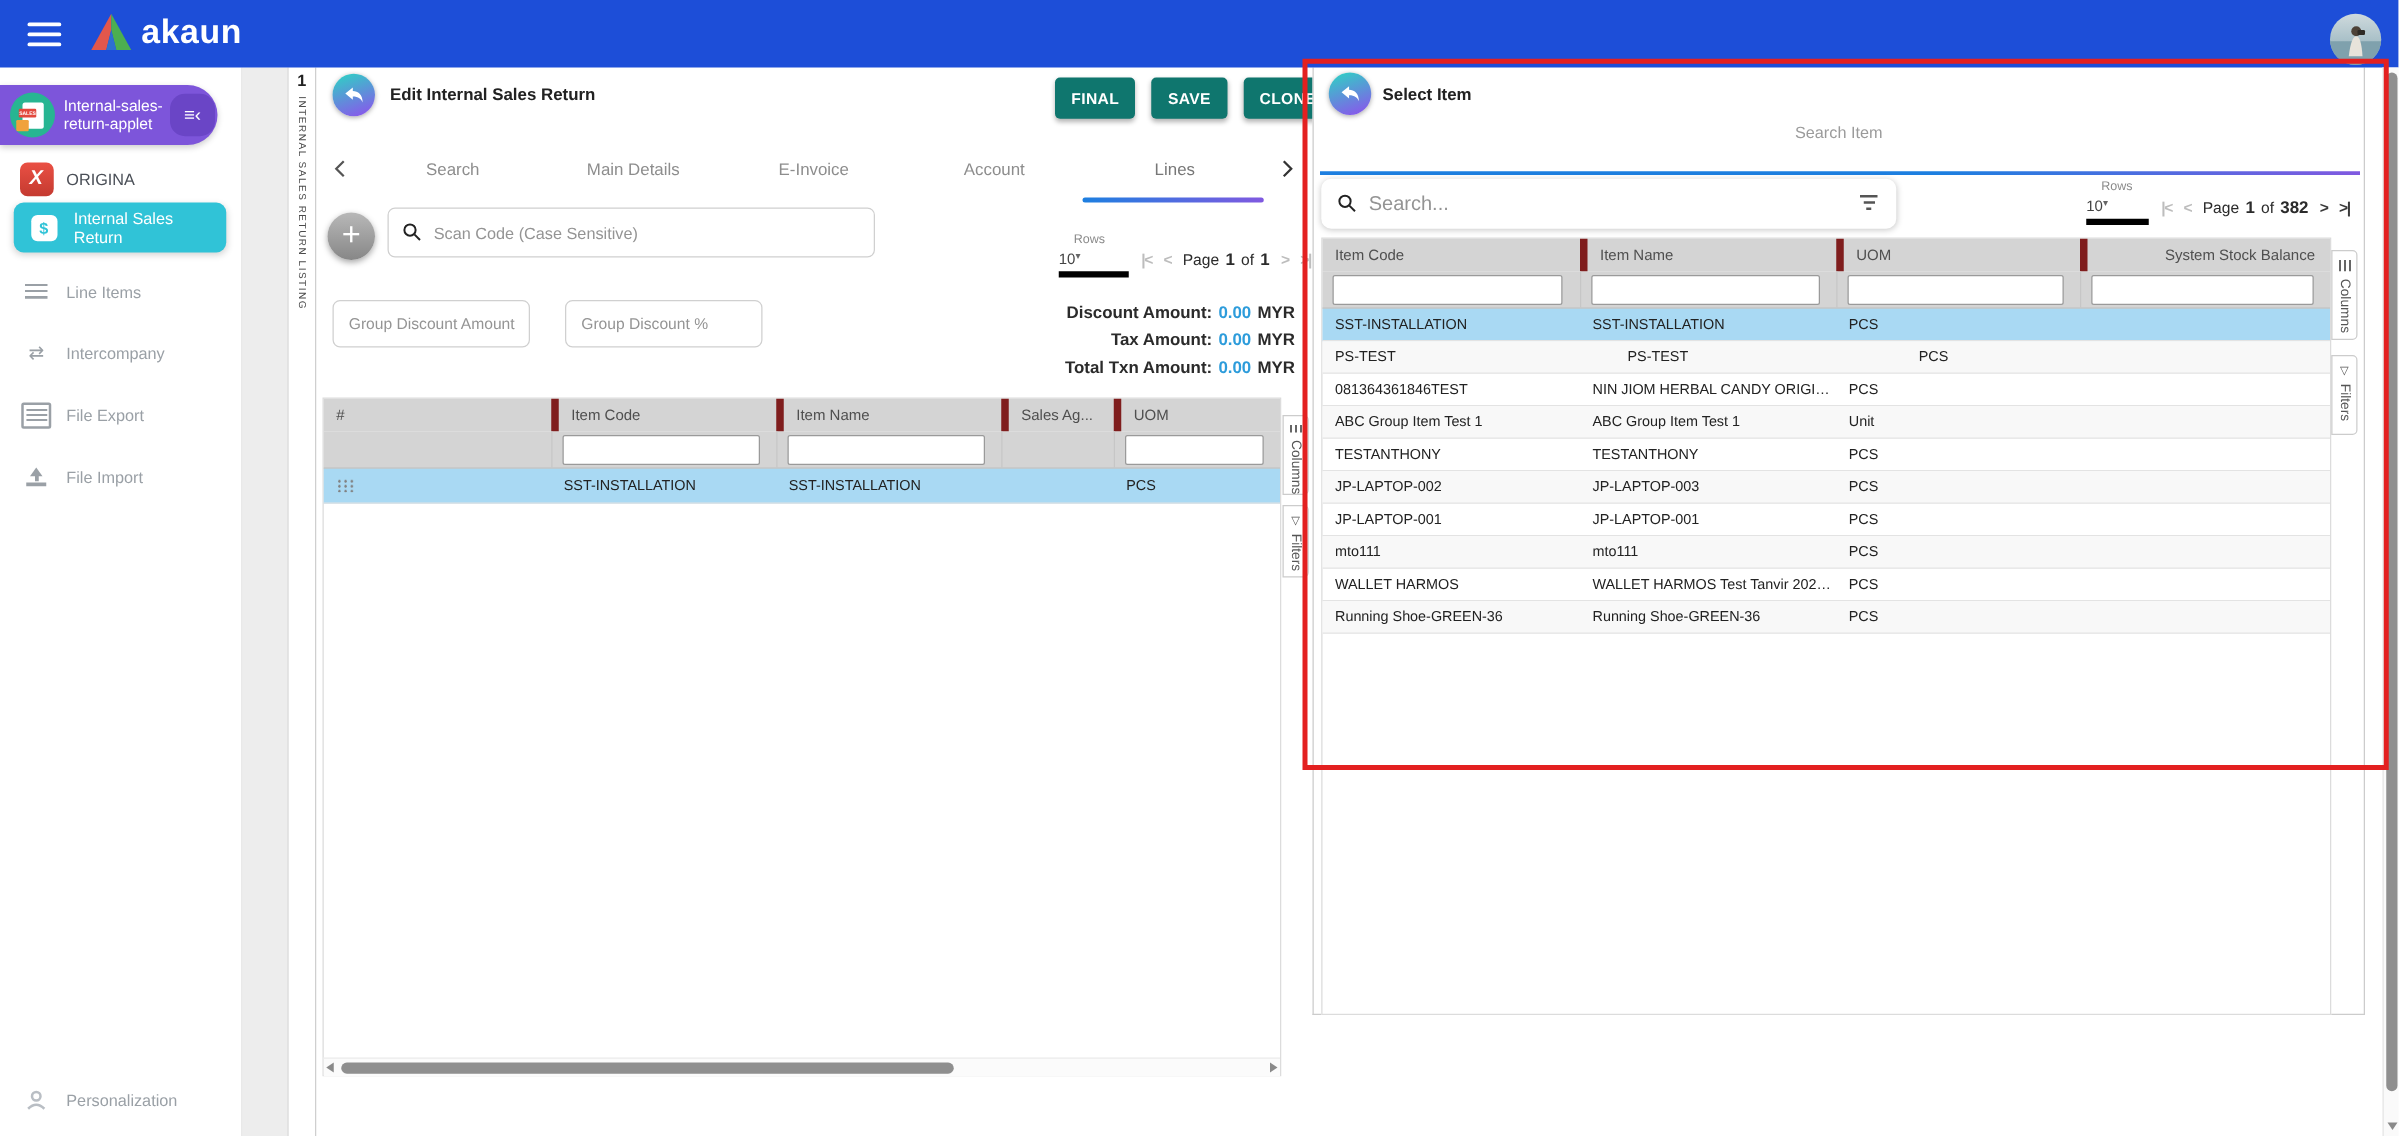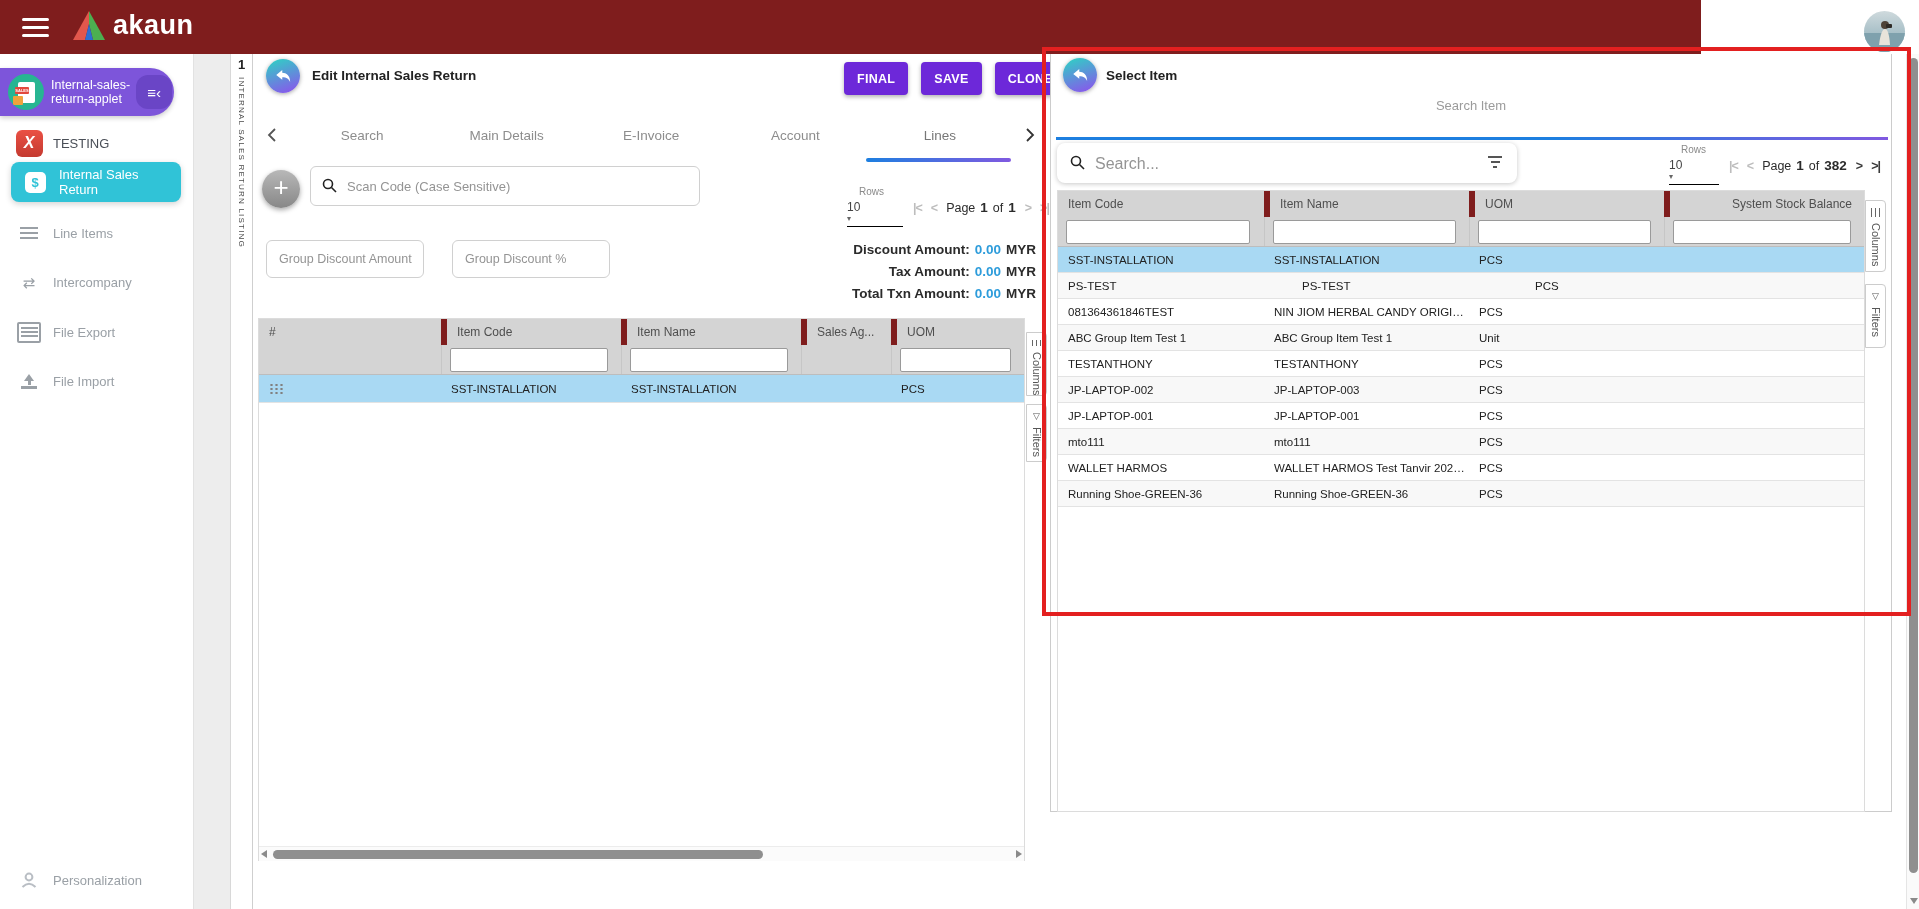--- a/index.html
+++ b/index.html
@@ -1,19 +1,19 @@
 <!DOCTYPE html>
 <html><head>
 <meta charset="utf-8">
 <style>
   html,body{margin:0;padding:0;background:#fff;}
   #app{position:relative;width:1919px;height:909px;background:#fff;overflow:hidden;
        font-family:"Liberation Sans",sans-serif;-webkit-font-smoothing:antialiased;}
   
-  .navbar{position:absolute;left:0;top:0;width:1701px;height:54px;background:#7f1d1d;z-index:5;}
+  .navbar{position:absolute;left:0;top:0;width:1919px;height:54px;background:#1d4ed8;z-index:5;}
   .hamburger{position:absolute;left:22px;top:18px;width:27px;height:19px;cursor:pointer;}
   .hamburger span{display:block;width:27px;height:3px;background:#fff;border-radius:2px;margin-bottom:5px;}
   .brand{position:absolute;left:72px;top:10px;display:flex;align-items:center;gap:7px;}
   .brand-text{color:#fff;font-size:27px;font-weight:bold;letter-spacing:.5px;}
   .avatar{position:absolute;left:1864px;top:11px;width:41px;height:41px;border-radius:50%;overflow:hidden;
           background:linear-gradient(180deg,#cfdadd 0%,#a7bfc7 55%,#87a7b2 100%);cursor:pointer;}
   
   .sidebar{position:absolute;left:0;top:54px;width:193px;height:855px;background:#fff;border-right:1px solid #e2e2e2;z-index:2;}
   .applet-pill{position:absolute;left:0;top:14px;width:174px;height:48px;background:#7d55da;border-radius:0 26px 26px 0;
                color:#fff;display:flex;align-items:center;box-shadow:0 2px 5px rgba(0,0,0,.2);}
@@ -48,42 +48,42 @@
   .gapstrip{position:absolute;left:193px;top:54px;width:37px;height:855px;background:#ededed;border-right:1px solid #d8d8d8;}
   .vstrip{position:absolute;left:231px;top:54px;width:21px;height:855px;background:#fff;border-right:1px solid #cfcfcf;z-index:1;}
   .vnum{font-size:13px;font-weight:bold;color:#222;text-align:center;margin-top:3px;}
   .vtext{writing-mode:vertical-rl;font-size:8px;color:#4a4a4a;letter-spacing:1.2px;margin:5px 0 0 6px;}
   
   .back-circle{position:absolute;width:34px;height:34px;border-radius:50%;
                background:linear-gradient(160deg,#30cfc5 5%,#8a55ec 95%);display:flex;align-items:center;justify-content:center;
                box-shadow:0 1px 4px rgba(0,0,0,.35);cursor:pointer;z-index:3;}
   .page-title{position:absolute;font-size:13.5px;font-weight:bold;color:#222;z-index:3;}
   .actions{position:absolute;left:844px;top:62px;display:flex;gap:13px;z-index:3;}
-  .btn{height:33px;padding:0 13px;background:#6d28d9;color:#fff;font-weight:bold;font-size:12.5px;border:none;border-radius:4px;
+  .btn{height:33px;padding:0 13px;background:#0f766e;color:#fff;font-weight:bold;font-size:12.5px;border:none;border-radius:4px;
        box-shadow:0 2px 4px rgba(0,0,0,.3);letter-spacing:.3px;cursor:pointer;font-family:inherit;}
   
   .tabs{position:absolute;left:290px;top:122px;width:722px;display:flex;z-index:3;}
   .tab{flex:1;text-align:center;font-size:13.5px;color:#8d8d8d;padding-top:6px;cursor:pointer;}
   .tab.active{color:#777;}
   .tab-underline{position:absolute;left:866px;top:158px;width:145px;height:4px;border-radius:2px;
                  background:linear-gradient(90deg,#1d7fe0,#8059e0);z-index:3;}
   .chev{position:absolute;z-index:3;cursor:pointer;}
   
   .plus-btn{position:absolute;left:262px;top:170px;width:38px;height:38px;border-radius:50%;
             background:linear-gradient(180deg,#b8b8b8,#878787);color:#fff;font-size:26px;line-height:34px;text-align:center;
             box-shadow:0 2px 5px rgba(0,0,0,.35);cursor:pointer;z-index:3;}
   .scan-wrap{position:absolute;left:310px;top:166px;width:390px;height:40px;z-index:3;}
   .scan-wrap input{width:100%;height:100%;box-sizing:border-box;border:1px solid #d0d0d0;border-radius:6px;padding-left:36px;
                    font-size:13px;color:#333;outline:none;font-family:inherit;}
   .scan-wrap svg{position:absolute;left:12px;top:12px;}
   input::placeholder{color:#949494;}
   
   .rows-label{position:absolute;font-size:10px;color:#8a8a8a;margin-left:12px;}
-  .rows-value{position:absolute;width:56px;font-size:12px;color:#444;border-bottom:1px solid #000000;display:flex;
-              justify-content:flex-start;padding-bottom:3px;cursor:pointer;flex-direction:column;}
+  .rows-value{position:absolute;width:56px;font-size:12px;color:#444;border-bottom:5px solid #000000;display:flex;
+              justify-content:flex-start;padding-bottom:3px;cursor:pointer;}
   .rows-value .caret{font-size:8px;color:#666;}
   .pagination{position:absolute;display:flex;align-items:center;gap:9px;font-size:12.5px;color:#2b2b2b;white-space:nowrap;}
   .pg-ctl{color:#bdbdbd;font-size:12.5px;font-weight:bold;cursor:pointer;letter-spacing:-1px;}
   .pg-ctl.on{color:#3a3a3a;}
   .pg-num{font-weight:bold;font-size:13.5px;}
   
   .gd-input{position:absolute;top:240px;width:158px;height:38px;box-sizing:border-box;border:1px solid #d0d0d0;border-radius:6px;
             padding-left:12px;font-size:12.5px;color:#3b82f6;outline:none;font-family:inherit;z-index:3;}
   .totals{position:absolute;left:640px;top:239px;width:396px;text-align:right;z-index:3;}
   .trow{height:22px;line-height:22px;font-size:13.5px;font-weight:bold;color:#2b2b2b;}
@@ -175,21 +175,21 @@
           <div class="box"></div>
       </div>
       <div class="applet-label">Internal-sales-return-applet</div>
       <div class="applet-collapse">≡‹</div>
     </div>
     <div id="sidebarItems">
         <div class="nav-item testing" style="top: 72px;">
           <span class="ic">
             <div class="ic-testing">X</div>
           </span>
-          <span>TESTING</span>
+          <span>ORIGINA</span>
         </div>
         <div class="nav-item active" style="top: 108px;">
           <span class="ic">
             <div class="ic-dollar">$</div>
           </span>
           <span>Internal Sales Return</span>
         </div>
         <div class="nav-item" style="top: 162px;">
           <span class="ic">
             <div class="ic-list"></div>

